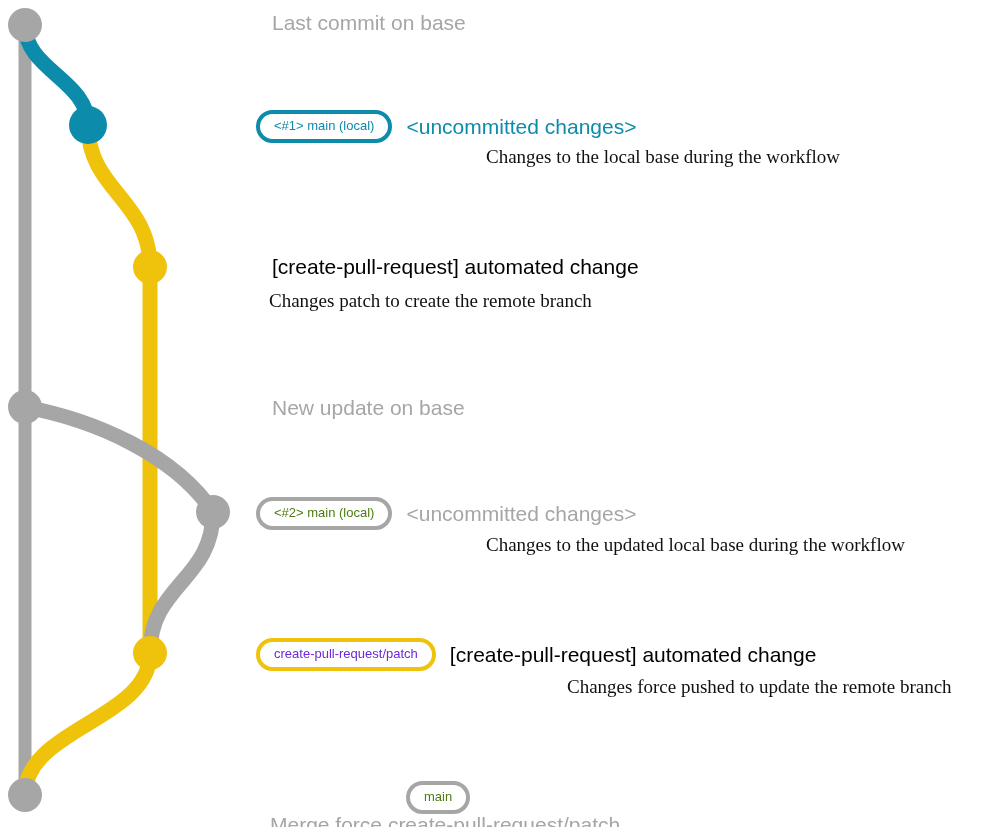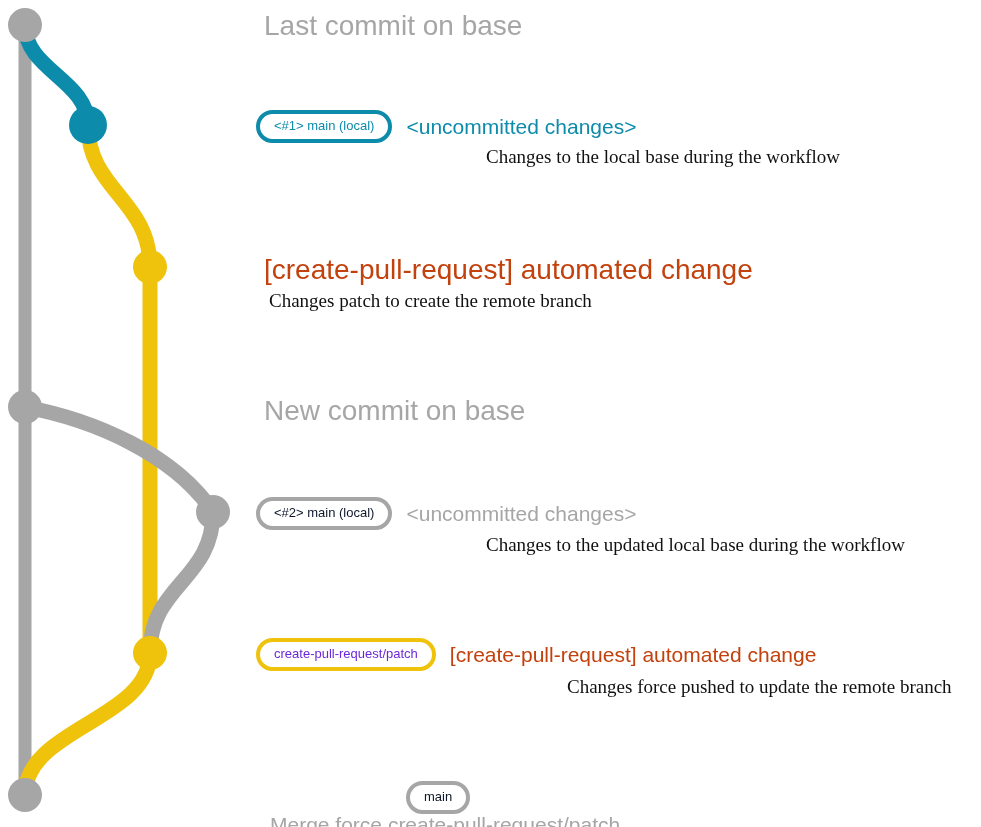--- a/index.html
+++ b/index.html
@@ -36,38 +36,38 @@
     border: 4px solid #404040;
     border-radius: 999px;
     padding: 5px 14px 7px 14px;
     font-size: 13px;
     line-height: 1;
     color: #999999;
     background: #ffffff;
     font-family: "Liberation Sans", sans-serif;
   }
   .pill.teal  { border-color: #0d8bab; color: #0d8bab; }
-  .pill.gray  { border-color: #a6a6a6; color: #0f172a; }
+  .pill.gray  { border-color: #a6a6a6; color: #4d7c0f; }
   .pill.yellow{ border-color: #efc20c; color: #6d28d9; }
 
   .subject {
     font-size: 21px;
     line-height: 1;
     font-family: Liberation Sans, sans-serif;
     margin-left: 14px;
   }
   .subject.teal   { color: #0d8bab; }
   .subject.gray   { color: #a6a6a6; }
-  .subject.yellow { color: #c2410c; }
+  .subject.yellow { color: #000000; }
 
   .standalone-subject {
-    font-size: 28px;
+    font-size: 21px;
     line-height: 1;
     font-family: "Liberation Sans", sans-serif;
-    margin-left: 8px;
+    margin-left: 16px;
   }
 
   .note {
     position: absolute;
     font-family: "Liberation Serif", serif;
     font-size: 19px;
     line-height: 1;
     color: #111111;
     white-space: nowrap;
   }
@@ -111,21 +111,21 @@
     <span class="subject teal">&lt;uncommitted changes&gt;</span>
   </div>
   <div class="note" style="left:486px; top:147px;">Changes to the local base during the workflow</div>
 
   <div class="row-inner" style="left:256px; top:256px;">
     <span class="standalone-subject subject yellow">[create-pull-request] automated change</span>
   </div>
   <div class="note" style="left:269px; top:291px;">Changes patch to create the remote branch</div>
 
   <div class="row-inner" style="left:256px; top:397px;">
-    <span class="standalone-subject subject gray">New commit on base</span>
+    <span class="standalone-subject subject gray">New update on base</span>
   </div>
 
   <div class="row-inner" style="left:256px; top:497px;">
     <span class="pill gray">&lt;#2&gt; main (local)</span>
     <span class="subject gray">&lt;uncommitted changes&gt;</span>
   </div>
   <div class="note" style="left:486px; top:535px;">Changes to the updated local base during the workflow</div>
 
   <div class="row-inner" style="left:256px; top:638px;">
     <span class="pill yellow">create-pull-request/patch</span>

